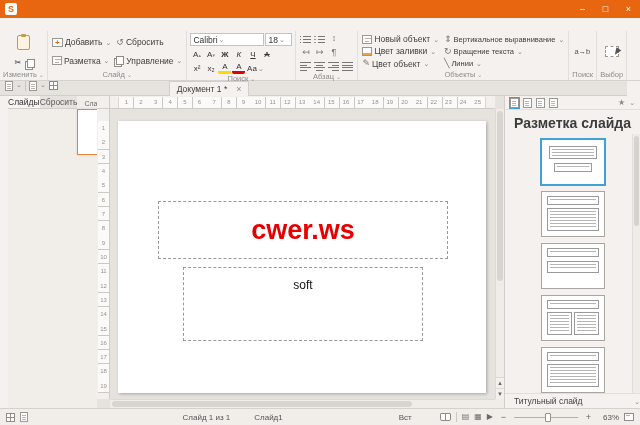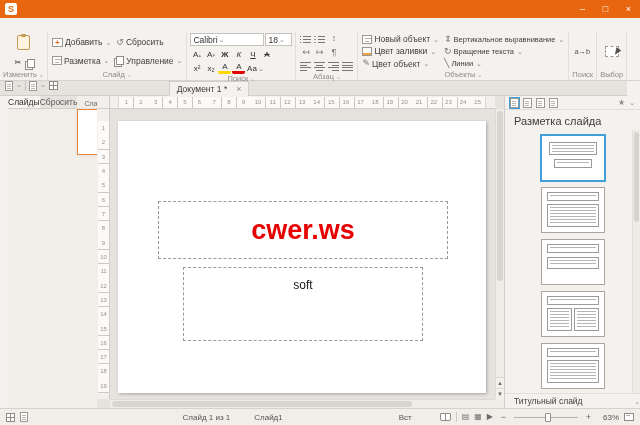--- a/index.html
+++ b/index.html
@@ -103,21 +103,21 @@
 .br-corner{position:absolute;right:0;bottom:0;width:9px;height:9px;background:#f0ede9}
 
 
 .right-panel{position:absolute;left:504px;top:96px;width:136px;height:312px;background:#f4f1ee;border-left:1px solid #d2cec9;display:flex;flex-direction:column}
 .rp-toolbar{height:14px;display:flex;align-items:center;gap:4px;padding:0 5px;border-bottom:1px solid #e2ded9}
 .rp-ico{width:9px;height:10px}
 .rp-ico.active{outline:1px solid #41a0d8}
 .rp-sp{flex:1}
 .rp-star{font-size:8px;color:#8d8d8d;line-height:1}
 .rp-cv{font-size:7px;color:#8d8d8d;line-height:1}
-.rp-title{font-size:11px;font-weight:normal;color:#3c3c3c;padding:5px 0 3px 9px}
+.rp-title{font-size:14px;font-weight:bold;color:#3c3c3c;padding:5px 0 3px 9px}
 .rp-list{flex:1;position:relative;overflow:hidden}
 .thumb{position:relative;width:64px;height:46px;background:#fff;border:1px solid #a9a5a1;margin:5px auto 6px}
 .thumb.sel{border-color:#41a0d8;box-shadow:0 0 0 1px #41a0d8}
 .k{position:absolute;border:1px solid #9a9a9a;background:#fff}
 .kl{position:absolute;left:2px;right:2px;top:2px;bottom:2px;background:repeating-linear-gradient(to bottom,#b5b5b5 0 1px,transparent 1px 3px)}
 .rp-scroll{position:absolute;right:0;top:0;bottom:0;width:8px;background:#efece8;border-left:1px solid #e2ded9}
 .rp-sthumb{position:absolute;left:1px;right:1px;top:2px;height:90px;background:#d6d2ce;border-radius:3px}
 .rp-footer{height:15px;border-top:1px solid #e2ded9;font-size:8.5px;color:#444;display:flex;align-items:center;padding:0 0 0 9px}
 .rp-footer .rp-cv{margin-left:auto}
 

